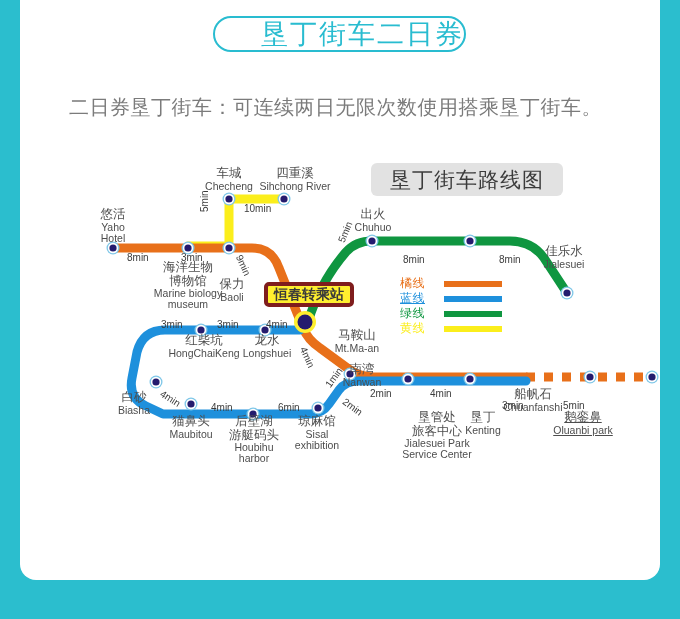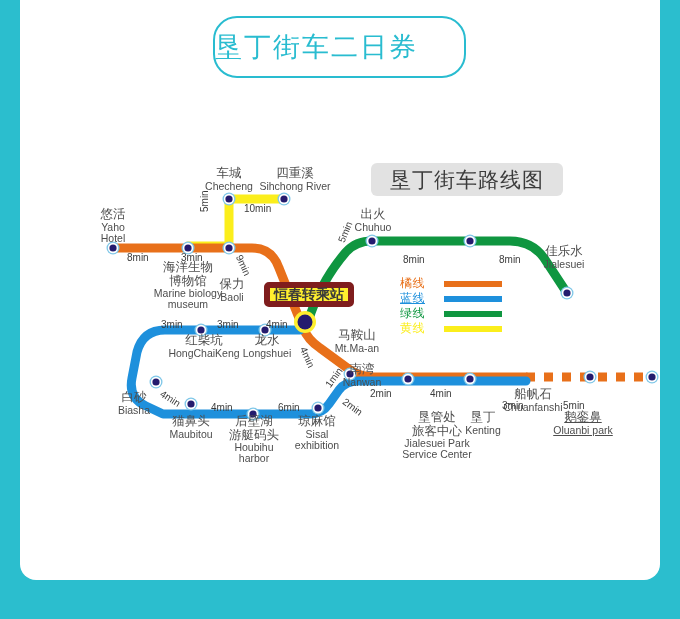--- a/index.html
+++ b/index.html
@@ -29,27 +29,27 @@
     background: #ffffff;
     border-radius: 0 0 16px 16px;
     overflow: hidden;
   }
   
   #title-pill {
     position: absolute;
     left: 193px;
     top: 16px;
     width: 253px;
-    height: 62px;
+    height: 36px;
     border: 2px solid #29bcd0;
     border-radius: 24px;
     box-sizing: border-box;
     display: flex;
     align-items: center;
-    justify-content: flex-start;
+    justify-content: flex-end;
   }
   #title-text {
     font-size: 27px;
     color: #29bcd0;
     letter-spacing: 2px;
     line-height: 1;
     white-space: nowrap;
   }
   #subtitle {
     position: absolute;
@@ -87,21 +87,21 @@
     white-space: nowrap;
   }
   
   #hub-label {
     position: absolute;
     left: 244px;
     top: 282px;
     width: 90px;
     height: 25px;
     background: #ffef2e;
-    border: 6px solid #7f1d1d;
+    border: 4px solid #7f1d1d;
     border-radius: 5px;
     box-sizing: border-box;
     display: flex;
     align-items: center;
     justify-content: center;
     z-index: 30;
   }
   #hub-label span {
     font-size: 14px;
     color: #3a3a3a;
@@ -158,20 +158,21 @@
 </head>
 <body>
 
 <div id="page">
   <div id="card">
 
     <div id="title-pill">
       <span id="title-text">垦丁街车二日券</span>
     </div>
 
+    <div id="subtitle">二日券垦丁街车：可连续两日无限次数使用搭乘垦丁街车。</div>
 
     <div id="map">
       <svg width="680" height="340" viewBox="0 0 680 340">
         <defs>
           <g id="stationDot">
             <circle r="6.5" fill="#7ec7e8"></circle>
             <circle r="5.2" fill="#ffffff"></circle>
             <circle r="3.6" fill="#241b6e"></circle>
           </g>
         </defs>

